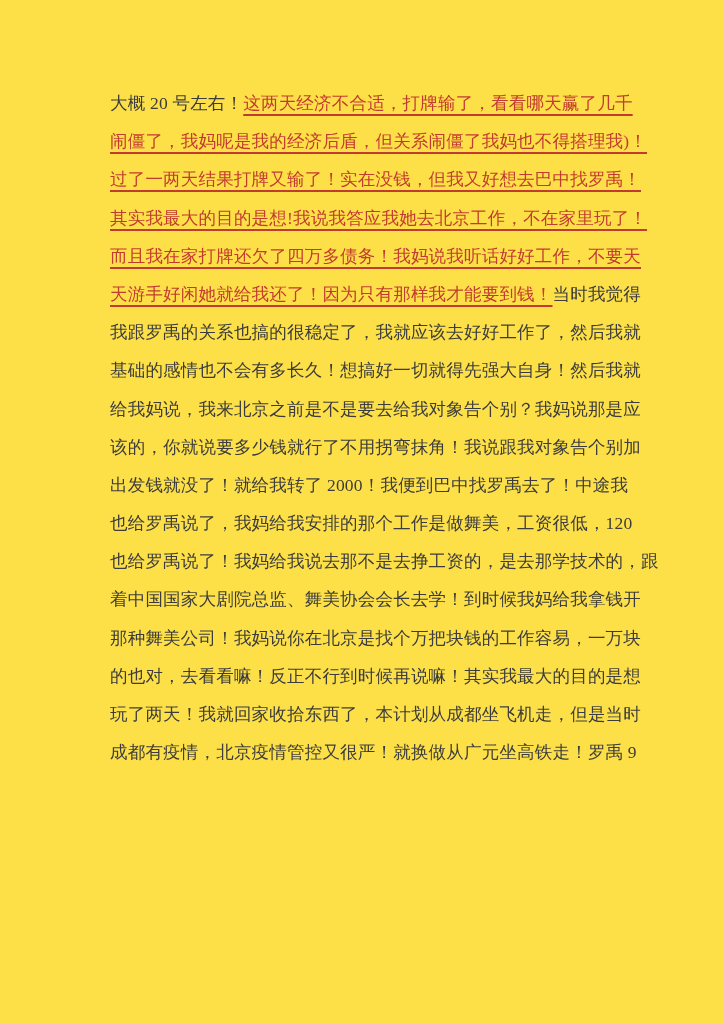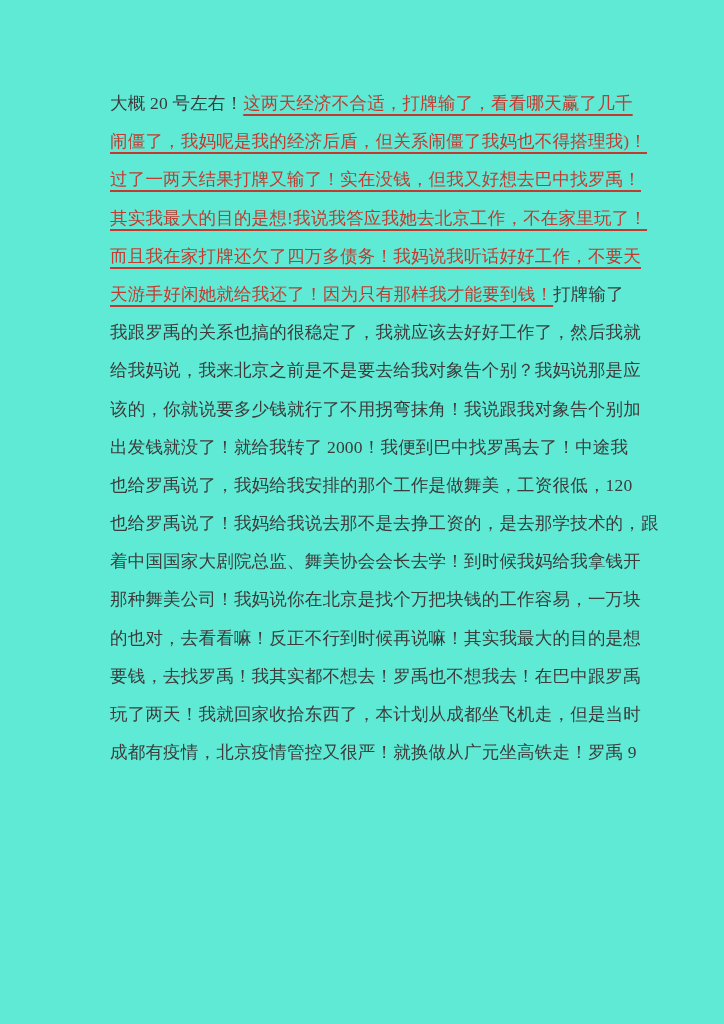--- a/index.html
+++ b/index.html
@@ -12,21 +12,21 @@
     height: 1024px;
     overflow: hidden;
     position: relative;
     font-family: "Liberation Serif", "DejaVu Serif", serif;
   }
   .page {
     position: absolute;
     left: 0; top: 0;
     width: 724px;
     height: 1024px;
-    background: #5eead4;
+    background: #fde047;
   }
   .doc-text {
     position: absolute;
     left: 110px;
     top: 84px;
     width: 514px;
   }
   .text-line {
     width: 514px;
     height: 38.2px;
@@ -53,27 +53,27 @@
 </head>
 <body>
 
 <div class="page">
   <div class="doc-text">
       <div class="text-line"><span class="run-black">大概 20 号左右！</span><span class="run-red">这两天经济不合适，打牌输了，看看哪天赢了几千</span></div>
       <div class="text-line"><span class="run-red">闹僵了，我妈呢是我的经济后盾，但关系闹僵了我妈也不得搭理我)！</span></div>
       <div class="text-line"><span class="run-red">过了一两天结果打牌又输了！实在没钱，但我又好想去巴中找罗禹！</span></div>
       <div class="text-line"><span class="run-red">其实我最大的目的是想!我说我答应我她去北京工作，不在家里玩了！</span></div>
       <div class="text-line"><span class="run-red">而且我在家打牌还欠了四万多债务！我妈说我听话好好工作，不要天</span></div>
-      <div class="text-line"><span class="run-red">天游手好闲她就给我还了！因为只有那样我才能要到钱！</span><span class="run-black">打牌输了</span></div>
+      <div class="text-line"><span class="run-red">天游手好闲她就给我还了！因为只有那样我才能要到钱！</span><span class="run-black">当时我觉得</span></div>
       <div class="text-line"><span class="run-black">我跟罗禹的关系也搞的很稳定了，我就应该去好好工作了，然后我就</span></div>
+      <div class="text-line"><span class="run-black">基础的感情也不会有多长久！想搞好一切就得先强大自身！然后我就</span></div>
       <div class="text-line"><span class="run-black">给我妈说，我来北京之前是不是要去给我对象告个别？我妈说那是应</span></div>
       <div class="text-line"><span class="run-black">该的，你就说要多少钱就行了不用拐弯抹角！我说跟我对象告个别加</span></div>
       <div class="text-line"><span class="run-black">出发钱就没了！就给我转了 2000！我便到巴中找罗禹去了！中途我</span></div>
       <div class="text-line"><span class="run-black">也给罗禹说了，我妈给我安排的那个工作是做舞美，工资很低，120</span></div>
       <div class="text-line"><span class="run-black">也给罗禹说了！我妈给我说去那不是去挣工资的，是去那学技术的，跟</span></div>
       <div class="text-line"><span class="run-black">着中国国家大剧院总监、舞美协会会长去学！到时候我妈给我拿钱开</span></div>
       <div class="text-line"><span class="run-black">那种舞美公司！我妈说你在北京是找个万把块钱的工作容易，一万块</span></div>
       <div class="text-line"><span class="run-black">的也对，去看看嘛！反正不行到时候再说嘛！其实我最大的目的是想</span></div>
-      <div class="text-line"><span class="run-black">要钱，去找罗禹！我其实都不想去！罗禹也不想我去！在巴中跟罗禹</span></div>
       <div class="text-line"><span class="run-black">玩了两天！我就回家收拾东西了，本计划从成都坐飞机走，但是当时</span></div>
       <div class="text-line"><span class="run-black">成都有疫情，北京疫情管控又很严！就换做从广元坐高铁走！罗禹 9</span></div>
     </div>
 </div>
 
 </body></html>

